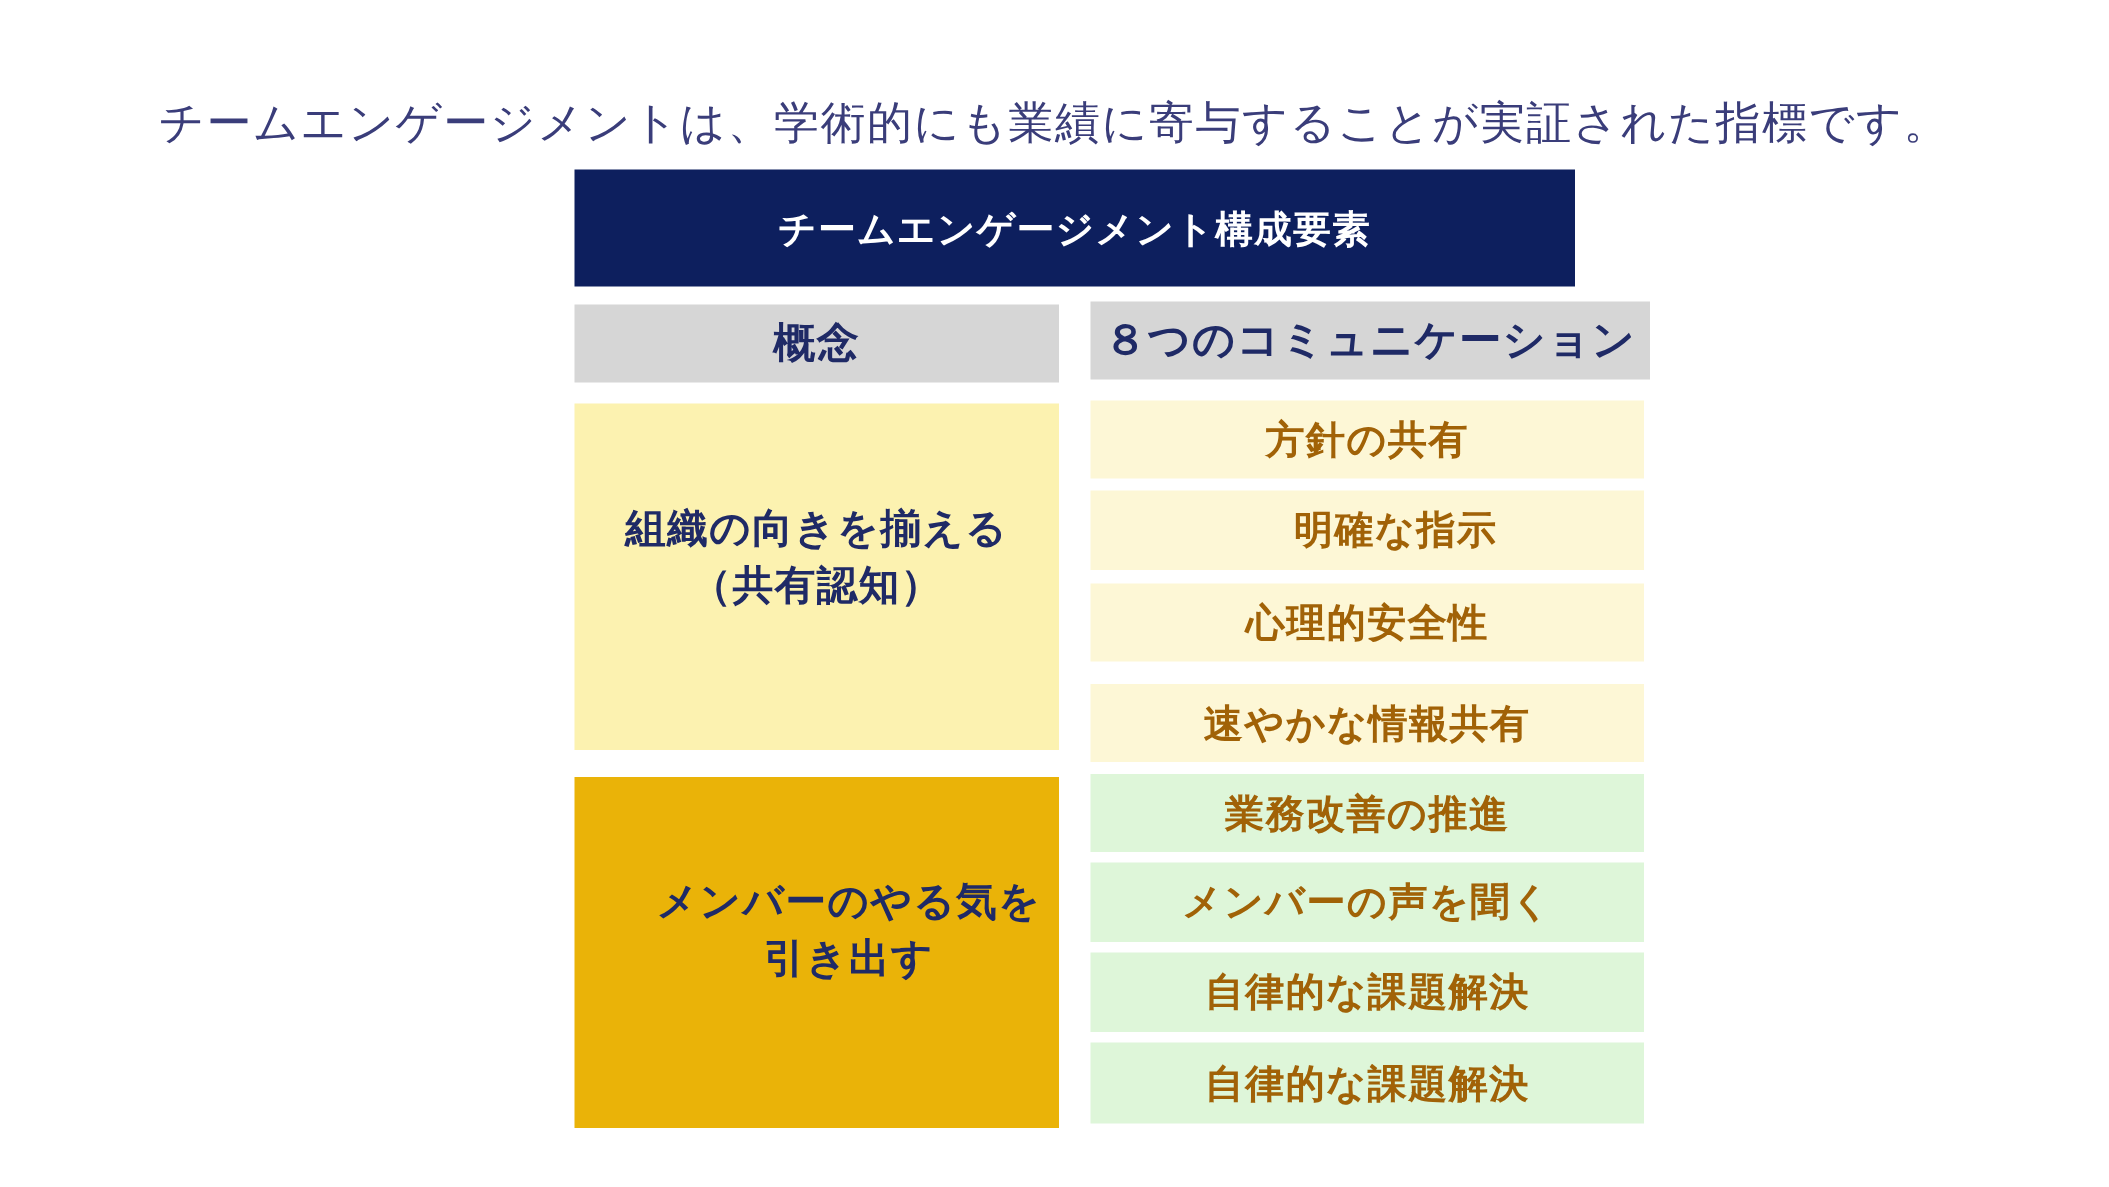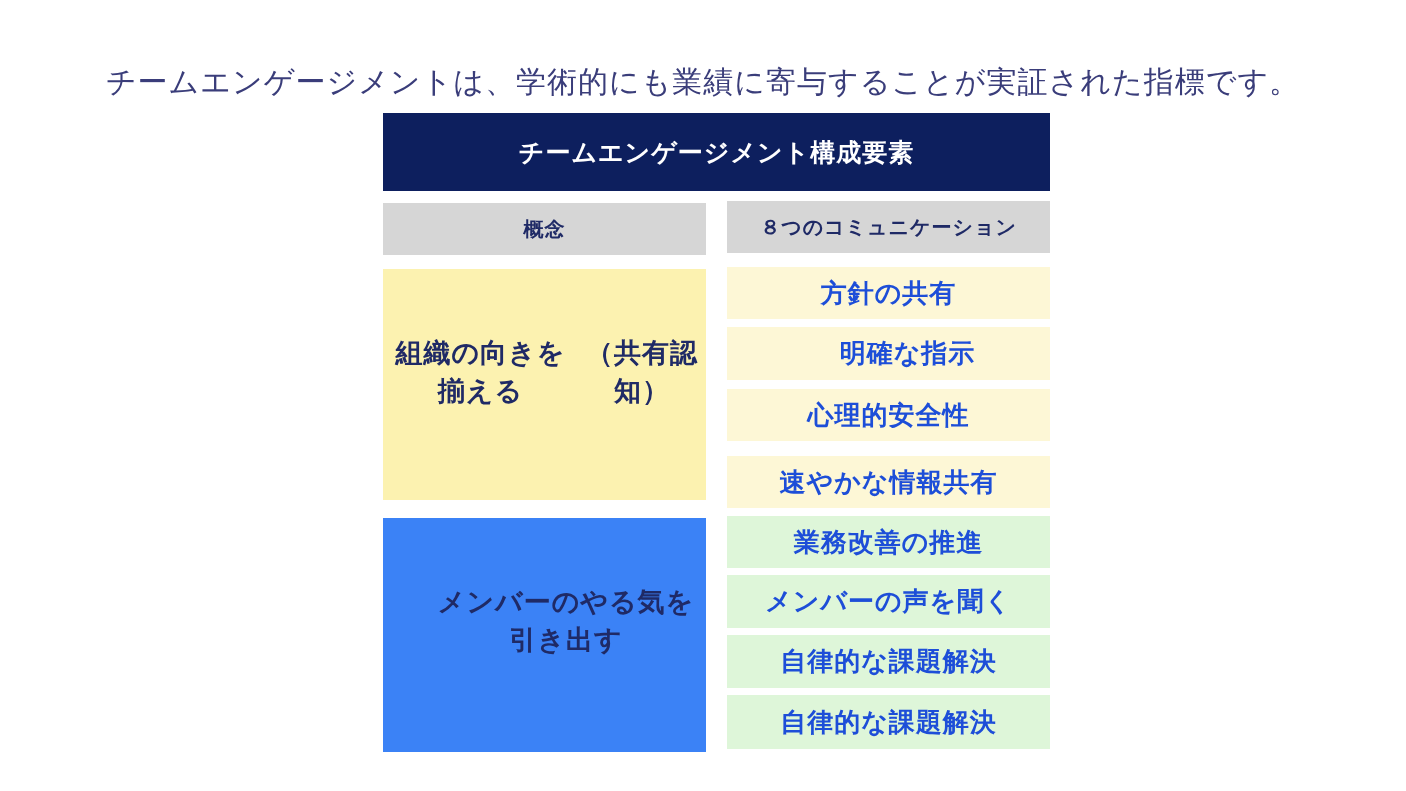--- a/index.html
+++ b/index.html
@@ -6,39 +6,39 @@
     body {
       width: 1406px; height: 791px; background: #ffffff; position: relative; overflow: hidden;
       font-family: "DejaVu Sans", "Liberation Sans", sans-serif;
     }
     .title {
       position: absolute; left: 0; top: 62px; width: 1406px; text-align: center;
       font-size: 30px; color: #3a3d7a; letter-spacing: 1px; white-space: nowrap;
     }
     .box { position: absolute; display: flex; align-items: center; justify-content: center; text-align: center; box-sizing: border-box; }
     .header { left: 383px; top: 113px; width: 667px; height: 78px; background: #0d1f5e; color: #ffffff; font-size: 25px; font-weight: bold; letter-spacing: 1px; }
-    .colhead { background: #d6d6d6; color: #1f2a66; font-size: 20px; font-weight: bold; letter-spacing: 1px; }
+    .colhead { background: #d6d6d6; color: #1f2a66; font-size: 28px; font-weight: bold; letter-spacing: 1px; }
     .concept { color: #1f2a66; font-size: 27px; font-weight: bold; line-height: 38px; letter-spacing: 1px; }
     .concept.yellow { background: #fcf2b0; }
-    .concept.green { background: #3b82f6; padding-left: 43px; }
-    .comm { left: 727px; width: 323px; color: #1d4ed8; font-size: 26px; font-weight: bold; letter-spacing: 1px; }
+    .concept.green { background: #eab308; padding-left: 43px; }
+    .comm { left: 727px; width: 369px; color: #a16207; font-size: 26px; font-weight: bold; letter-spacing: 1px; }
     .comm.yellow { background: #fdf7d6; }
     .comm.green { background: #def6d9; }
   </style>
 </head>
 <body>
 
 <div class="title">チームエンゲージメントは、学術的にも業績に寄与することが実証された指標です。</div>
 
 <div class="box header">チームエンゲージメント構成要素</div>
 
 <div class="box colhead" style="left:383px; top:203px; width:323px; height:52px;">概念</div>
-<div class="box colhead" style="left:727px; top:201px; width:323px; height:52px;">８つのコミュニケーション</div>
+<div class="box colhead" style="left:727px; top:201px; width:373px; height:52px;">８つのコミュニケーション</div>
 
-<div class="box concept yellow" style="left:383px; top:269px; width:323px; height:231px; flex-direction:row; padding-bottom:26px;">
+<div class="box concept yellow" style="left:383px; top:269px; width:323px; height:231px; flex-direction:column; padding-bottom:26px;">
   <span>組織の向きを揃える</span>
   <span>（共有認知）</span>
 </div>
 
 <div class="box concept green" style="left:383px; top:518px; width:323px; height:234px; flex-direction:column; padding-bottom:28px;">
   <span>メンバーのやる気を</span>
   <span>引き出す</span>
 </div>
 
 <div class="box comm yellow" style="top:267px; height:52px;">方針の共有</div>

